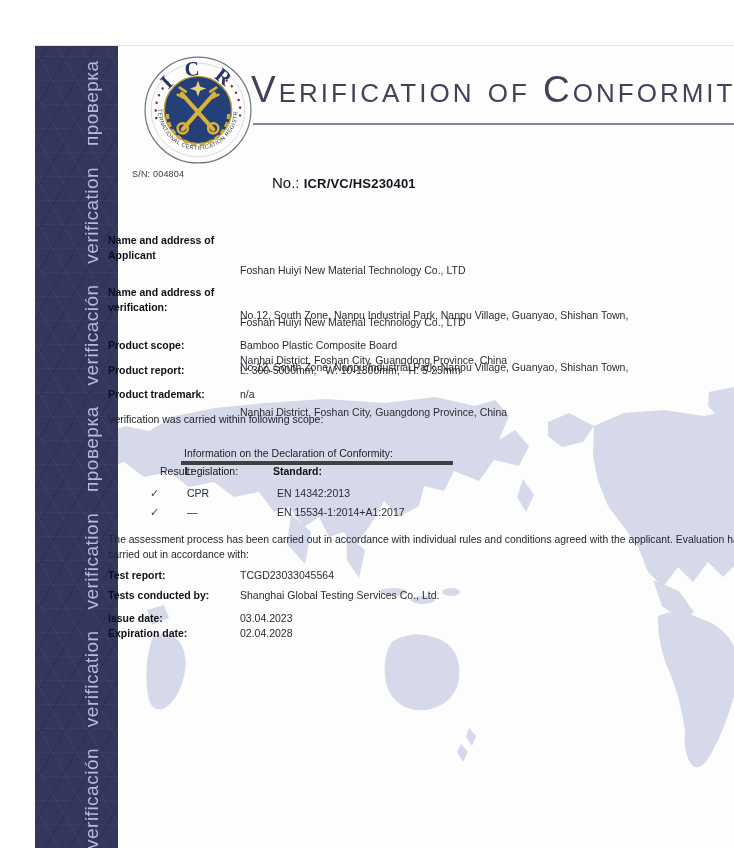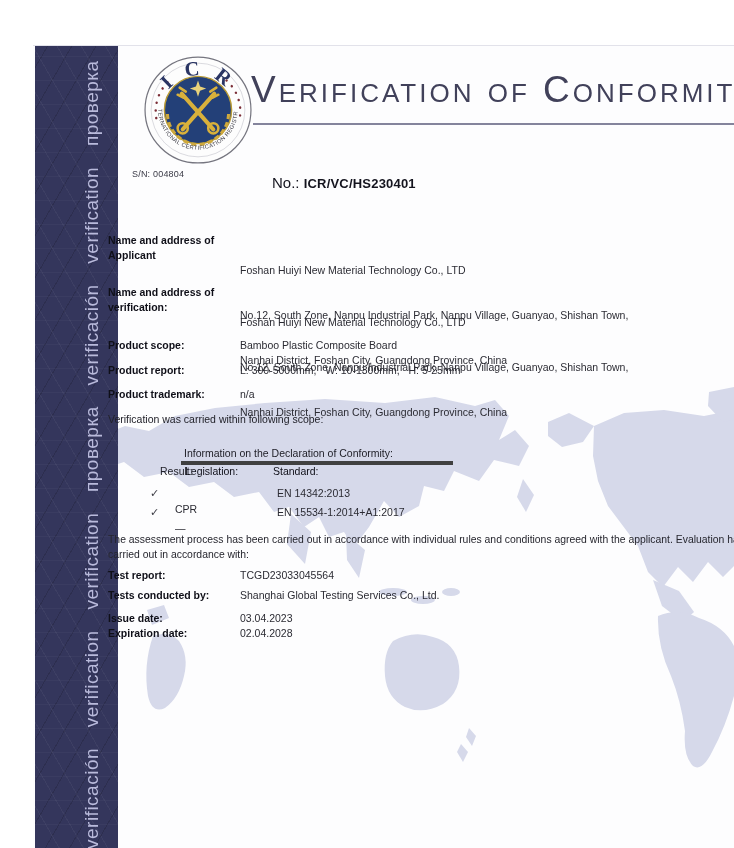--- a/index.html
+++ b/index.html
@@ -49,22 +49,22 @@
   
   .tbl-caption{
     position:absolute;left:148px;top:401px;font-size:10.5px;color:#1c1c24;
     border-bottom:4px solid #404040;padding:0 14px 2px 3px;min-width:255px;
   }
   .tbl-head{position:absolute;top:419px;left:0;width:660px;font-size:10.5px;}
   .tbl-row{position:absolute;left:0;width:660px;font-size:10.5px;color:#2b2b33;}
   .c-result{position:absolute;left:99px;color:#22222a;padding-left:28px;}
   .c-check{position:absolute;left:117px;color:#3c3c44;font-size:11px;}
   .c-leg-h{position:absolute;left:152px;font-weight:400;color:#0f0f18;}
-  .c-std-h{position:absolute;left:240px;font-weight:400;color:#0f0f18;}
-  .c-leg{position:absolute;left:142px;margin-top:16px;}
+  .c-std-h{position:absolute;left:240px;font-weight:700;color:#0f0f18;}
+  .c-leg{position:absolute;left:154px;}
   .c-std{position:absolute;left:244px;}
   .para{
     position:absolute;left:75px;top:486px;width:664px;
     font-size:10.4px;line-height:15px;color:#26262e;
   }
 </style>
 </head>
 <body>
 
 <div class="page">

